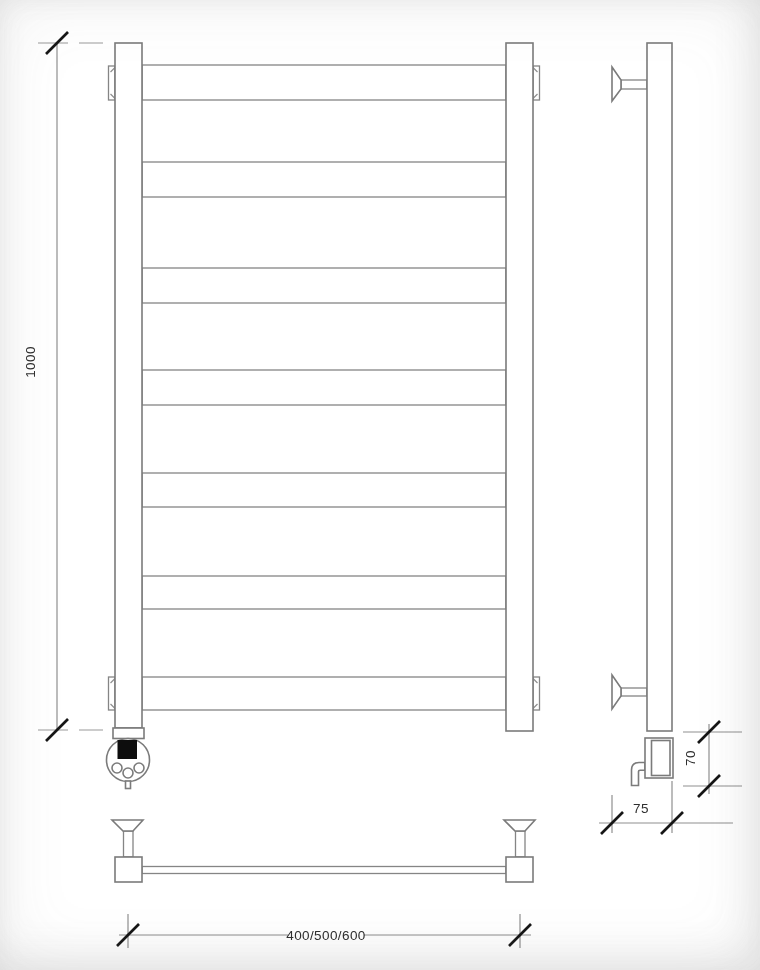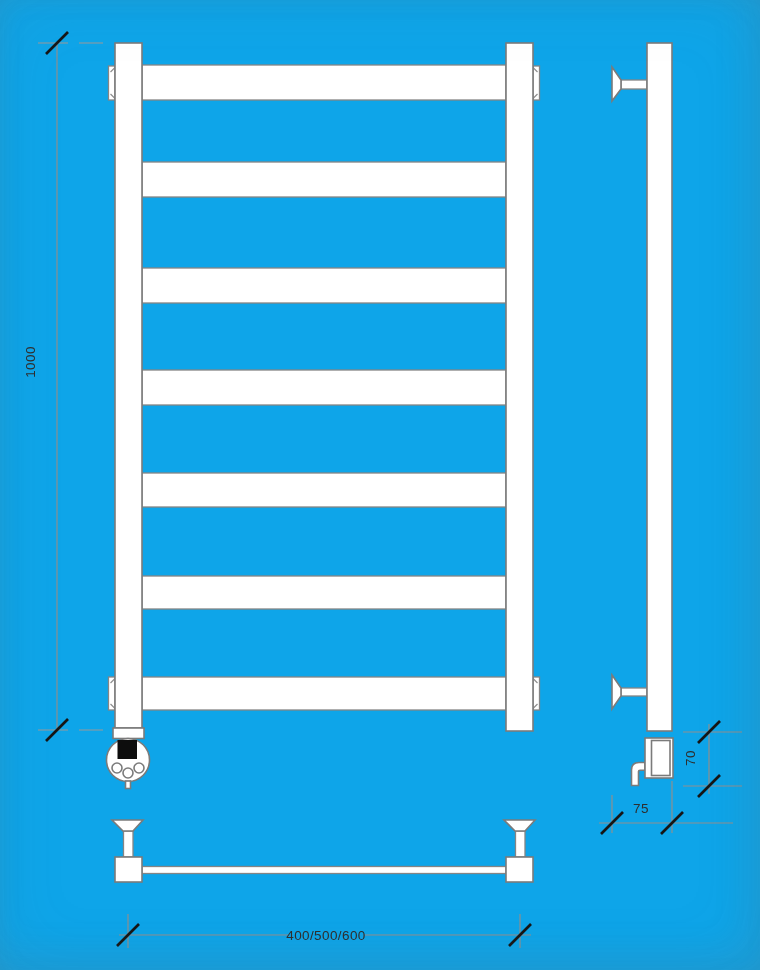--- a/index.html
+++ b/index.html
@@ -1,19 +1,19 @@
 <!DOCTYPE html>
 <html><head>
 <meta charset="utf-8">
 <style>
   html,body{margin:0;padding:0;background:#e8e8e8;}
   .sheet{
     position:relative;
     width:760px;height:970px;
-    background:#0ea5e9;
+    background:#ffffff;
     overflow:hidden;
     font-family:"Liberation Sans", sans-serif;
   }
   .sheet::after{
     content:'';
     position:absolute;inset:0;
     pointer-events:none;
     box-shadow: inset 0 0 70px rgba(110,110,110,0.10),
                 inset -10px -14px 38px rgba(110,110,110,0.12),
                 inset 4px 4px 22px rgba(120,120,120,0.05);

